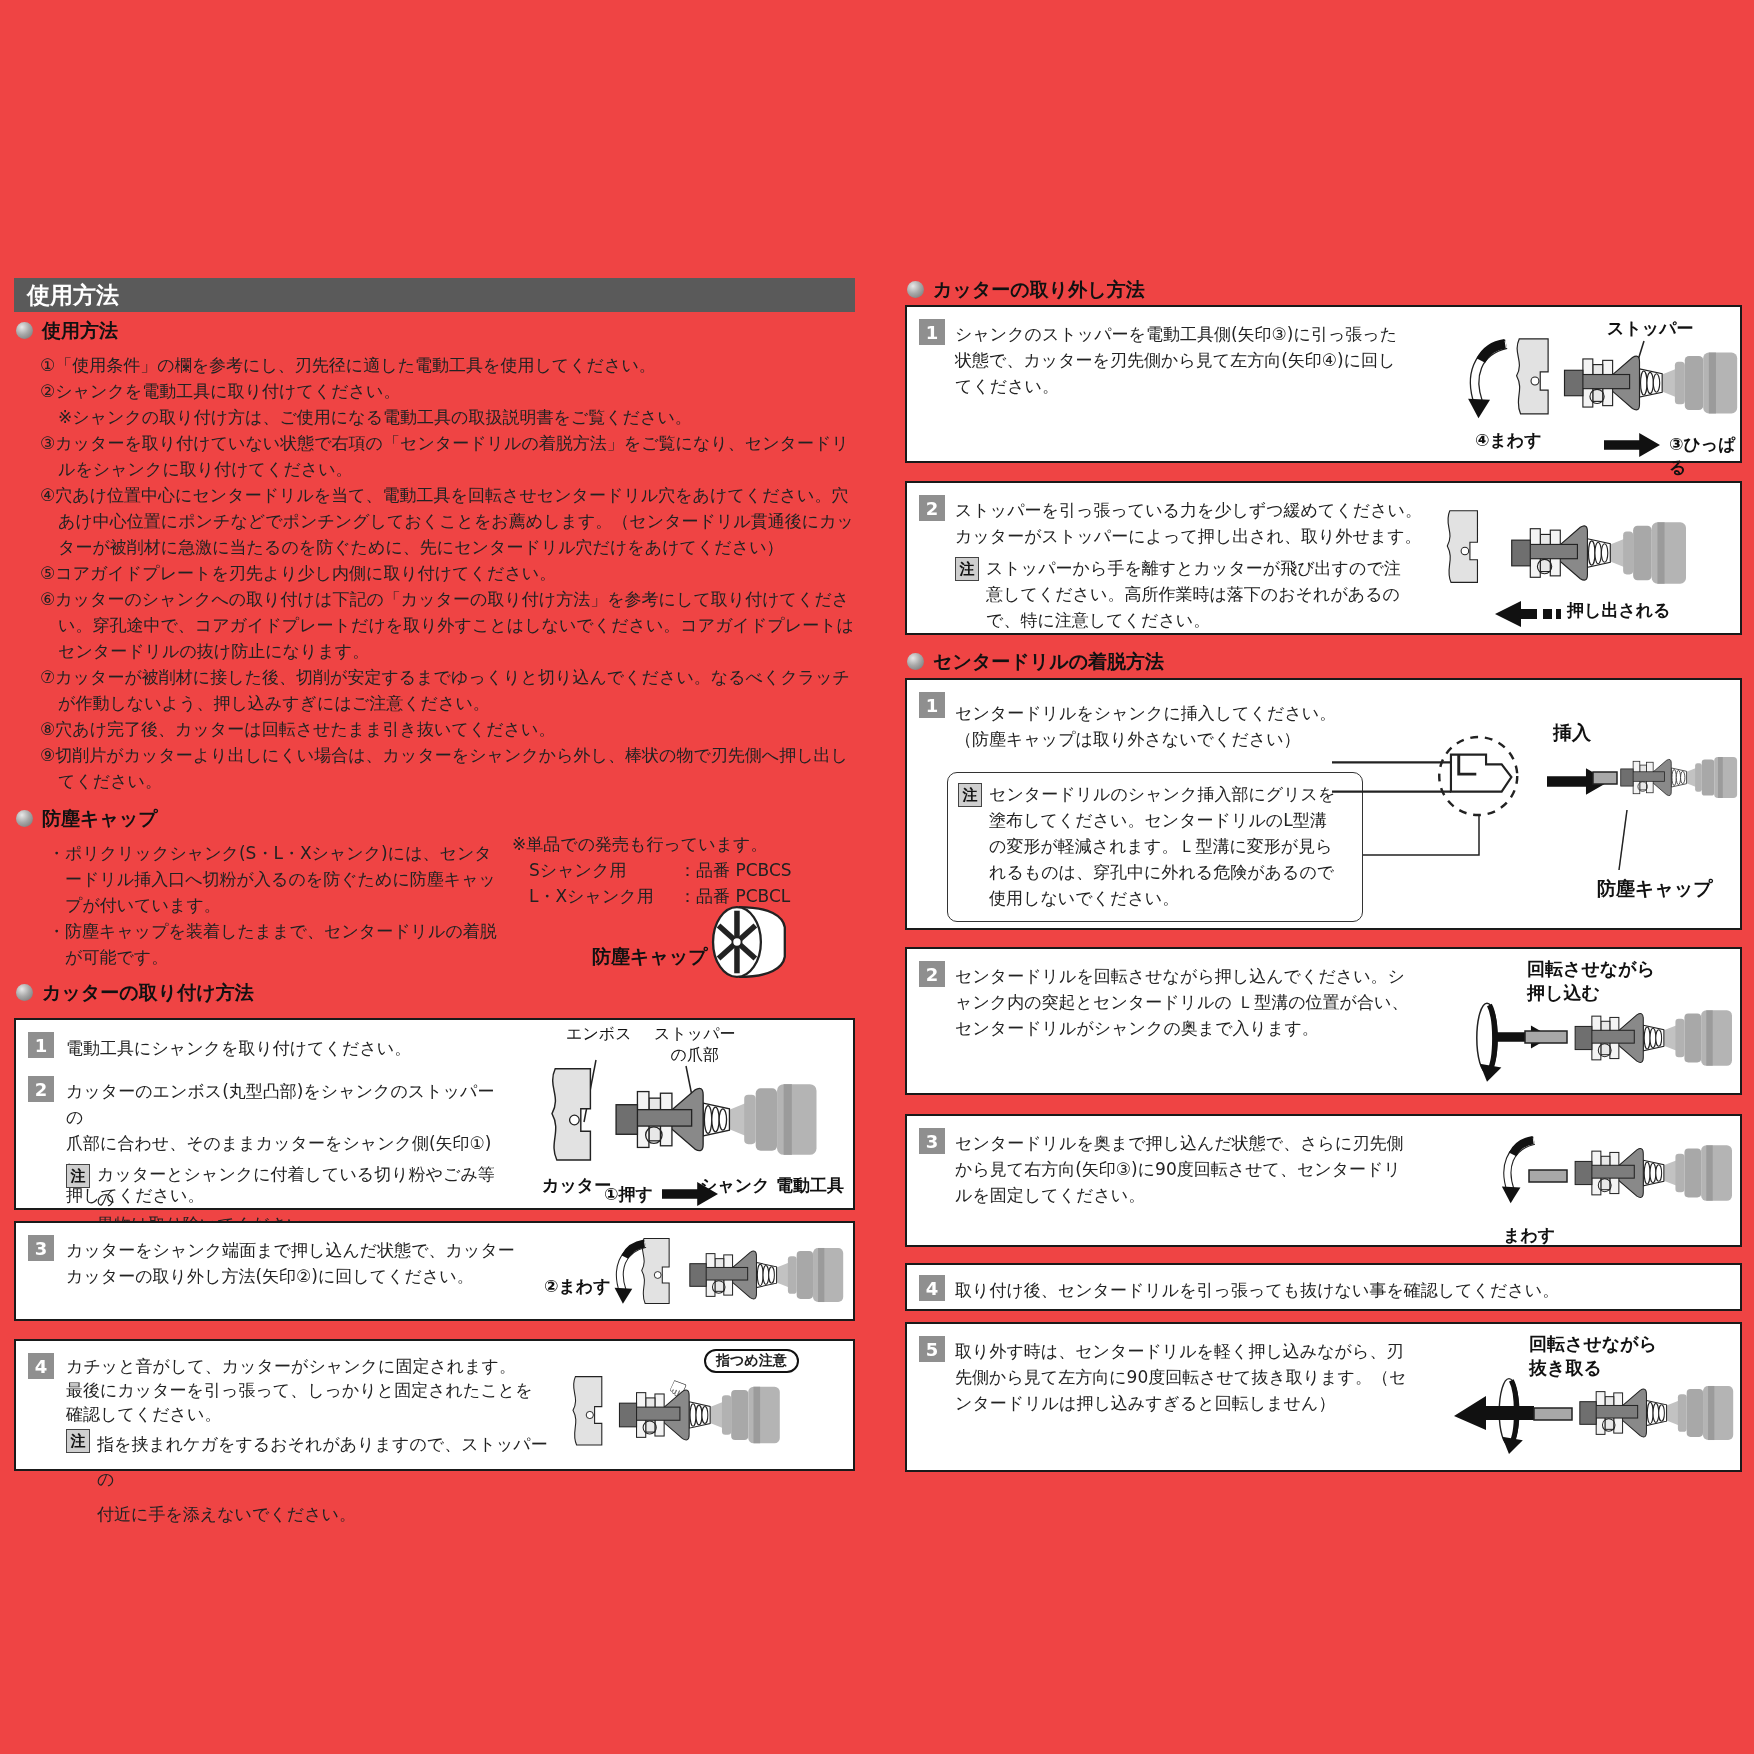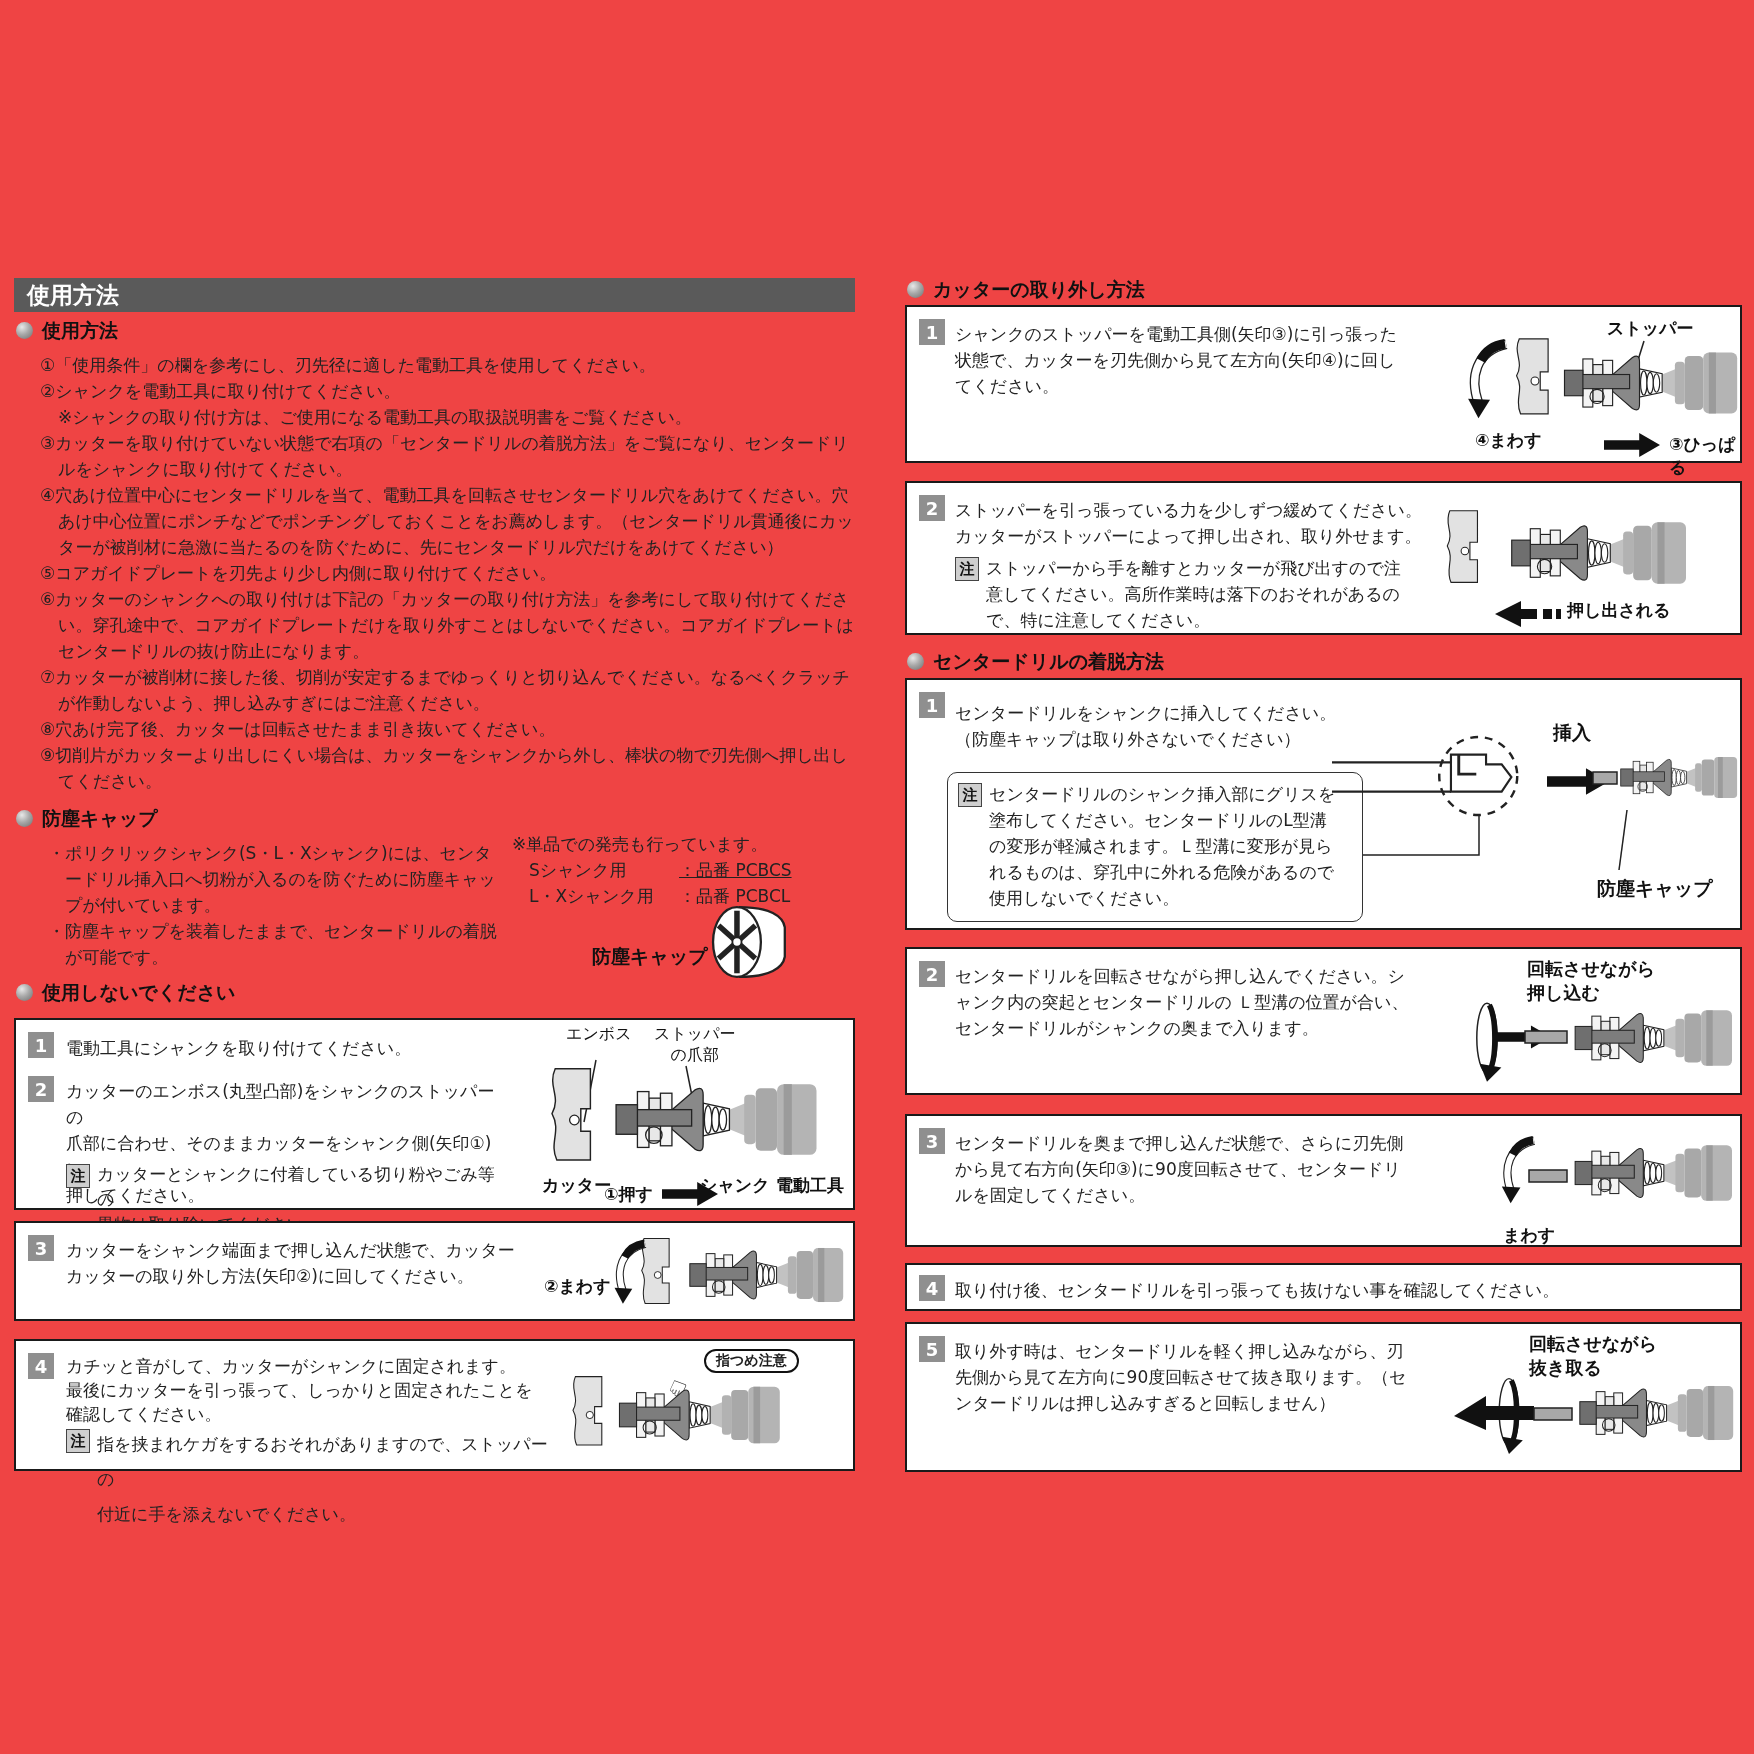--- a/index.html
+++ b/index.html
@@ -126,35 +126,35 @@
   <div class="abs sphere" style="left:16px;top:810px;"></div>
   <div class="abs shead" style="left:42px;top:806px;">防塵キャップ</div>
 
   <div class="abs jtext" style="left:48px;top:840px;width:455px;">
     <div class="li" style="padding-left:17px;text-indent:-17px;">・ポリクリックシャンク(S・L・Xシャンク)には、センタードリル挿入口へ切粉が入るのを防ぐために防塵キャップが付いています。</div>
     <div class="li" style="padding-left:17px;text-indent:-17px;">・防塵キャップを装着したままで、センタードリルの着脱が可能です。</div>
   </div>
 
   <div class="abs jtext" style="left:512px;top:831px;width:345px;">
     <div>※単品での発売も行っています。</div>
-    <div style="padding-left:17px;text-decoration:underline;">
+    <div style="padding-left:17px;">
       <span style="display:inline-block;width:150px;">Sシャンク用</span><span>：品番 PCBCS</span>
     </div>
     <div style="padding-left:17px;">
       <span style="display:inline-block;width:150px;">L・Xシャンク用</span><span>：品番 PCBCL</span>
     </div>
   </div>
 
   <div class="abs biglabel" style="left:592px;top:944px;">防塵キャップ</div>
   <svg class="abs" style="left:702px;top:896px;" width="92" height="92">
     <use href="#cap" width="92" height="92"></use>
   </svg>
 
   <div class="abs sphere" style="left:16px;top:984px;"></div>
-  <div class="abs shead" style="left:42px;top:980px;">使用しないでください</div>
+  <div class="abs shead" style="left:42px;top:980px;">カッターの取り付け方法</div>
 
   <div class="abs stepbox" style="left:14px;top:1018px;width:841px;height:192px;">
     <div class="abs numsq" style="left:12px;top:12px;">1</div>
     <div class="abs jtext pre" style="left:50px;top:15px;width:410px;">電動工具にシャンクを取り付けてください。</div>
     <div class="abs numsq" style="left:12px;top:56px;">2</div>
     <div class="abs jtext pre" style="left:50px;top:58px;width:430px;">カッターのエンボス(丸型凸部)をシャンクのストッパーの
 爪部に合わせ、そのままカッターをシャンク側(矢印①)に
 押してください。</div>
     <div class="abs note" style="left:50px;top:142px;width:430px;">
       <div class="nbadge">注</div>

